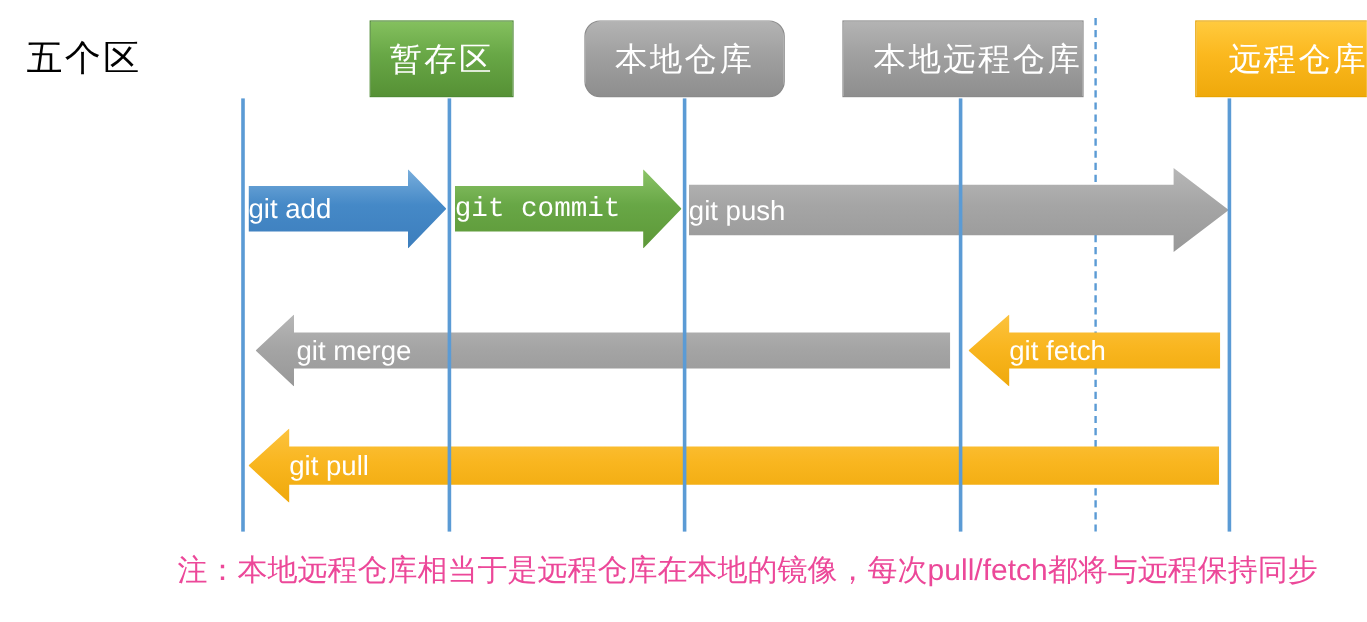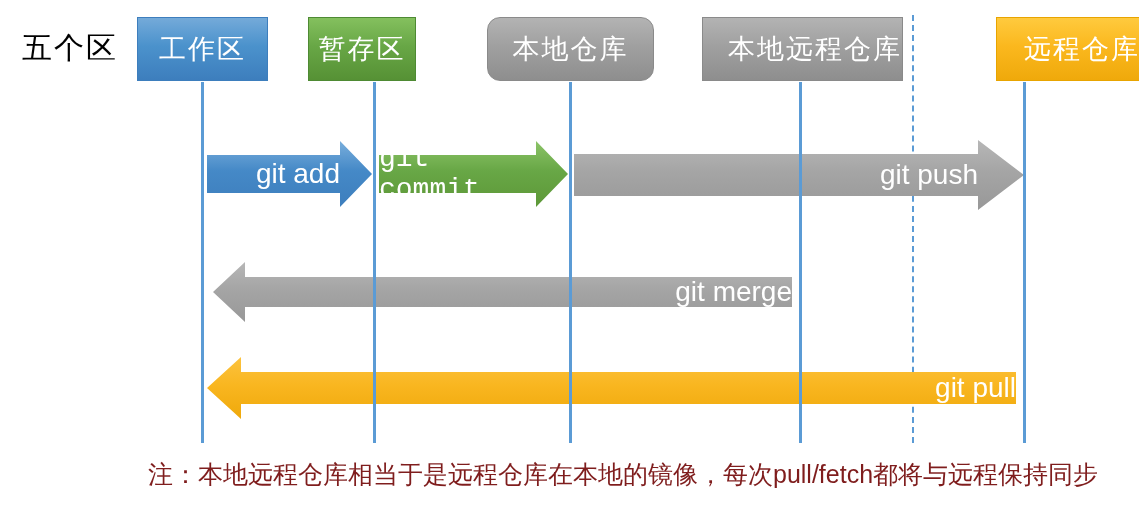--- a/index.html
+++ b/index.html
@@ -15,41 +15,41 @@
   .zone{
     position:absolute;top:17px;height:64px;display:flex;align-items:center;justify-content:center;
     color:#fff;font-size:27px;letter-spacing:2px;box-sizing:border-box;z-index:4;
   }
   .zone-blue{background:linear-gradient(180deg,#74aad9 0%,#4b92cc 45%,#3d7ebd 100%);border:1px solid #3d7ebd;}
   .zone-green{background:linear-gradient(180deg,#84c05e 0%,#68a746 45%,#569135 100%);border:1px solid #4e8a33;}
   .zone-gray{background:linear-gradient(180deg,#b3b3b3 0%,#a0a0a0 45%,#8e8e8e 100%);border:1px solid #8a8a8a;}
   .zone-gold{background:linear-gradient(180deg,#ffca3e 0%,#fbb81e 45%,#efa90b 100%;);border:1px solid #e8a400;}
   .zone-gold{background:linear-gradient(180deg,#ffca3e 0%,#fbb81e 45%,#efa90b 100%);border:1px solid #e8a400;}
   #zone-workspace{left:137px;width:131px;}
-  #zone-staging{left:308px;width:108px;}
+  #zone-staging{left:308px;width:120px;}
   #zone-local-repo{left:487px;width:167px;border-radius:13px;}
   #zone-local-remote-repo{left:702px;width:201px;justify-content:flex-end;}
   #zone-remote-repo{left:996px;width:172px;}
   
   .timeline{
     position:absolute;top:82px;height:361px;width:3px;background:#5b9bd5;z-index:3;
   }
   #line-workspace{left:201px;}
   #line-staging{left:373px;}
   #line-local-repo{left:569px;}
   #line-local-remote-repo{left:799px;}
   #line-remote-repo{left:1023px;}
   .timeline-dashed{
     position:absolute;left:912px;top:15px;height:428px;width:0px;
     border-left:2px dashed #5b9bd5;z-index:1;
   }
   
   .arrow{
-    position:absolute;display:flex;align-items:center;justify-content:flex-end;
-    color:#fff;font-size:28px;z-index:2;
+    position:absolute;display:flex;align-items:center;justify-content:flex-start;
+    color:#fff;font-size:23px;z-index:2;
   }
   .fill-blue{background:linear-gradient(180deg,#79aedc 0%,#4589c7 45%,#3d7ebd 100%);}
   .fill-green{background:linear-gradient(180deg,#8cc468 0%,#68a746 45%,#5d9838 100%);font-family:Liberation Mono, monospace;}
   .fill-gray{background:linear-gradient(180deg,#b7b7b7 0%,#a5a5a5 45%,#989898 100%);}
   .fill-gold{background:linear-gradient(180deg,#fcc33f 0%,#f9b620 45%,#efa90b 100%);}
   #arrow-git-add{
     left:207px;top:141px;width:165px;height:66px;padding-right:32px;box-sizing:border-box;
     clip-path:polygon(0 14px,133px 14px,133px 0,100% 50%,133px 100%,133px 52px,0 52px);
   }
   #arrow-git-commit{
@@ -66,21 +66,21 @@
   }
   #arrow-git-fetch{
     left:807px;top:262px;width:210px;height:60px;padding-left:34px;box-sizing:border-box;
     clip-path:polygon(100% 15px,34px 15px,34px 0,0 50%,34px 100%,34px 45px,100% 45px);
   }
   #arrow-git-pull{
     left:207px;top:357px;width:809px;height:62px;padding-left:34px;box-sizing:border-box;
     clip-path:polygon(100% 15px,34px 15px,34px 0,0 50%,34px 100%,34px 47px,100% 47px);
   }
   .footnote{
-    position:absolute;left:148px;top:458px;width:980px;font-size:25px;color:#7f1d1d;
+    position:absolute;left:148px;top:458px;width:980px;font-size:25px;color:#ec4899;
   }
 </style>
 </head>
 <body>
 
 <div id="stage">
 
   <div class="diagram-title">五个区</div>
 
   <div class="timeline-dashed"></div>
@@ -90,33 +90,33 @@
   </div>
   <div class="arrow fill-green" id="arrow-git-commit">
     <span>git commit</span>
   </div>
   <div class="arrow fill-gray" id="arrow-git-push">
     <span>git push</span>
   </div>
   <div class="arrow fill-gray" id="arrow-git-merge">
     <span>git merge</span>
   </div>
+  <div class="arrow fill-gold" id="arrow-git-fetch">
+    <span>git fetch</span>
+  </div>
   <div class="arrow fill-gold" id="arrow-git-pull">
     <span>git pull</span>
   </div>
 
   <div class="timeline" id="line-workspace"></div>
   <div class="timeline" id="line-staging"></div>
   <div class="timeline" id="line-local-repo"></div>
   <div class="timeline" id="line-local-remote-repo"></div>
   <div class="timeline" id="line-remote-repo"></div>
 
-  <div class="zone zone-blue" id="zone-workspace">
-    <span>工作区</span>
-  </div>
   <div class="zone zone-green" id="zone-staging">
     <span>暂存区</span>
   </div>
   <div class="zone zone-gray" id="zone-local-repo">
     <span>本地仓库</span>
   </div>
   <div class="zone zone-gray" id="zone-local-remote-repo">
     <span>本地远程仓库</span>
   </div>
   <div class="zone zone-gold" id="zone-remote-repo">

